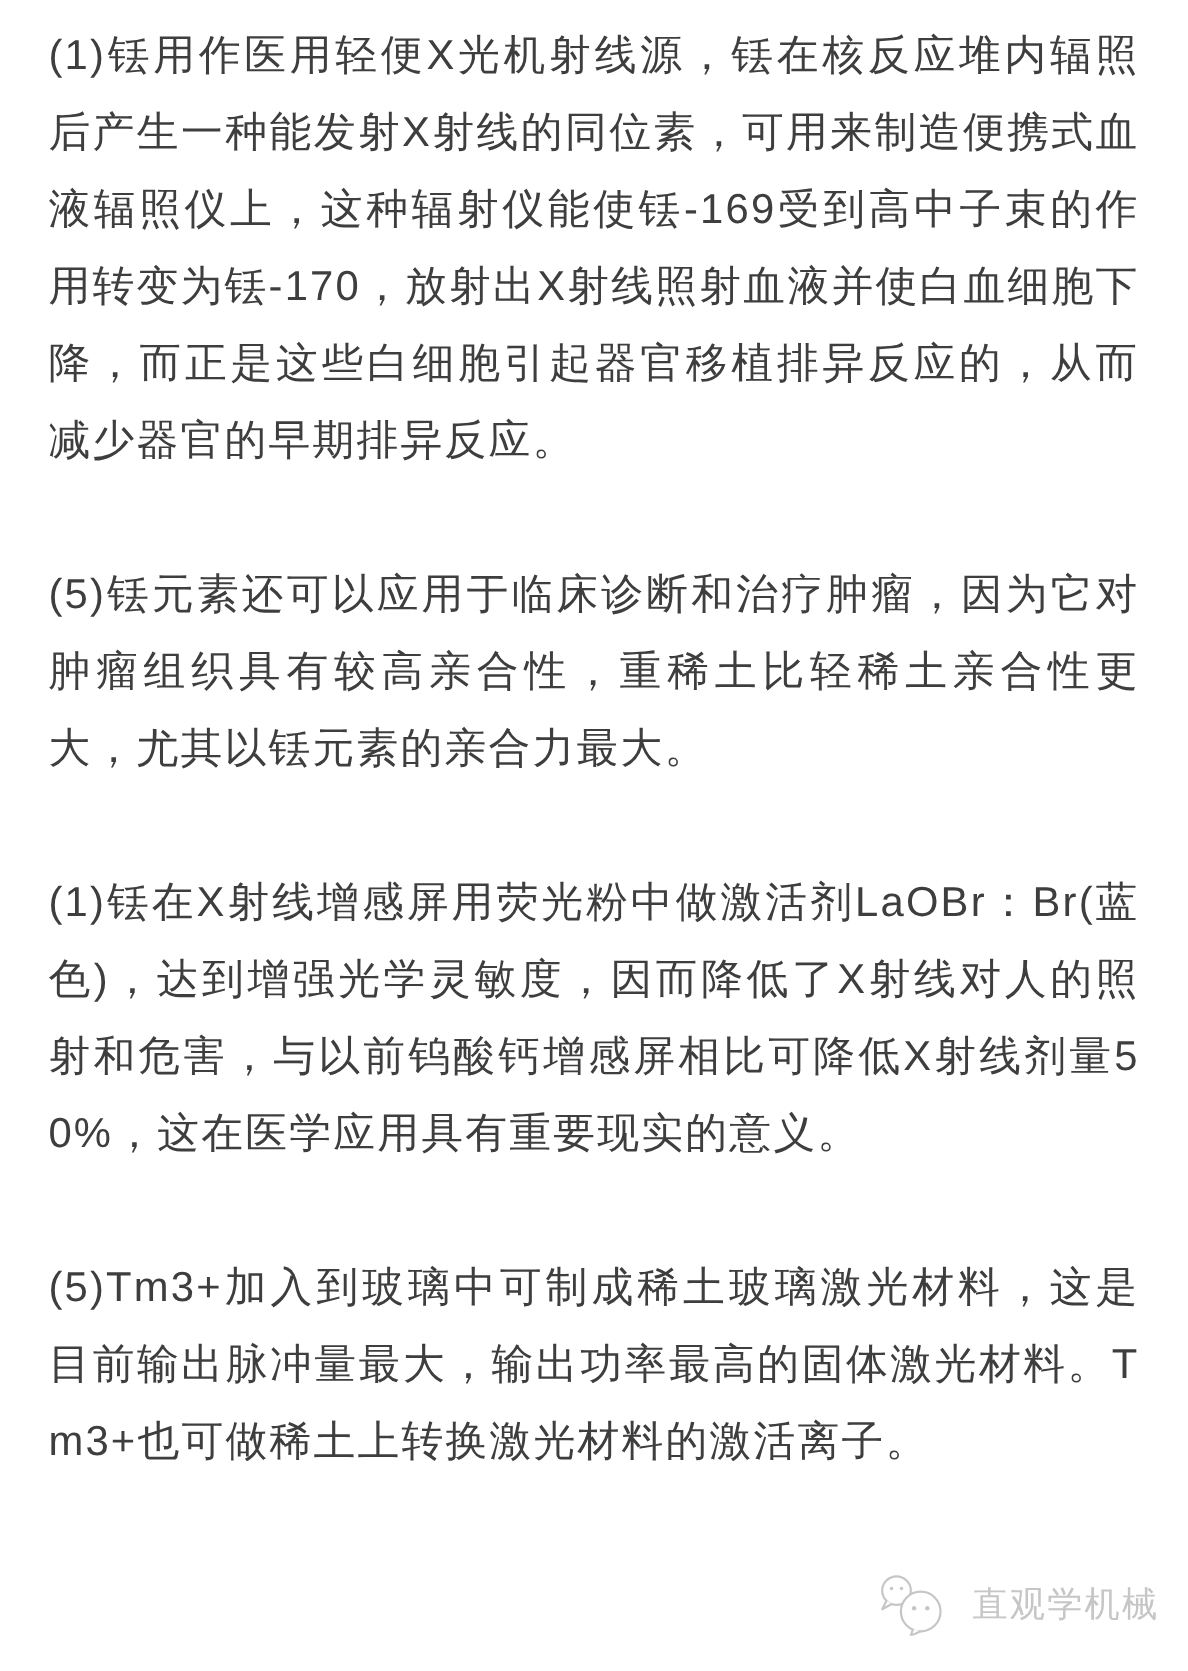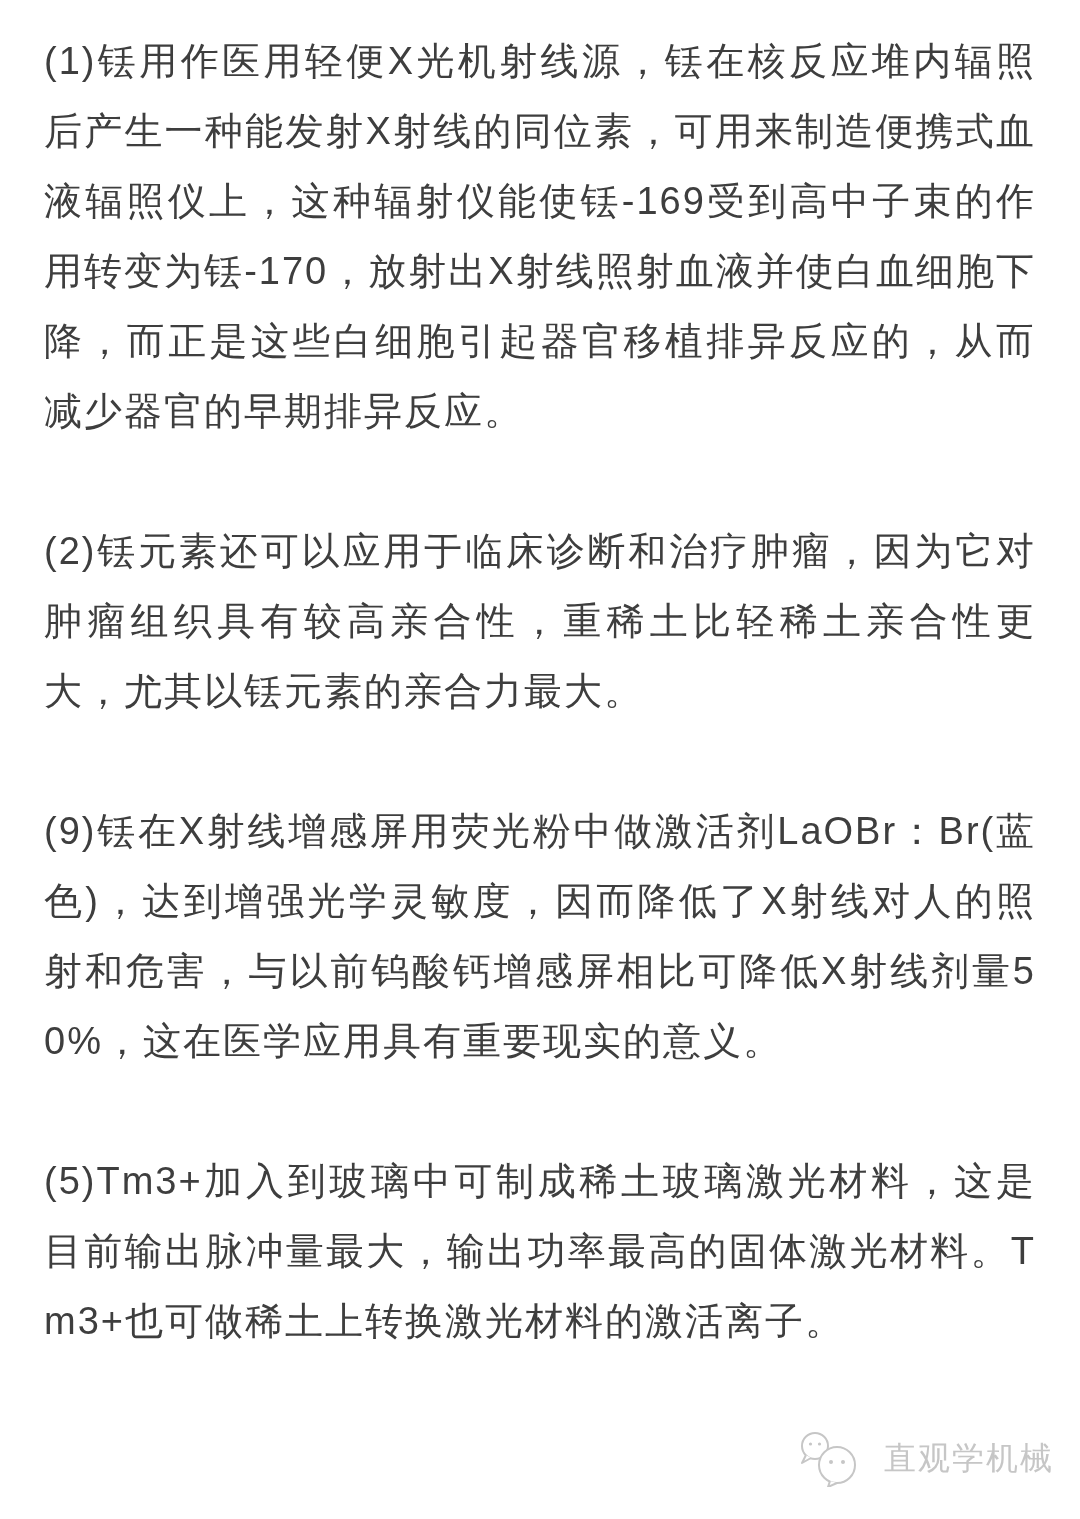--- a/index.html
+++ b/index.html
@@ -10,21 +10,21 @@
   body {
     width: 1080px;
     height: 1519px;
     position: relative;
     overflow: hidden;
     font-family: "Liberation Sans", sans-serif;
   }
   .article {
     box-sizing: border-box;
     width: 1080px;
-    padding: 26px 44px 0 44px;
+    padding: 16px 44px 0 44px;
   }
   .para {
     margin: 0 0 70px 0;
     font-size: 38px;
     line-height: 70px;
     letter-spacing: 2px;
     color: #3e3e3e;
     text-align: justify;
     text-justify: inter-character;
     word-break: break-all;
@@ -48,22 +48,22 @@
   }
   .watermark svg {
     display: block;
   }
 </style>
 </head>
 <body>
 
 <div class="article">
   <p class="para">(1)铥用作医用轻便X光机射线源，铥在核反应堆内辐照后产生一种能发射X射线的同位素，可用来制造便携式血液辐照仪上，这种辐射仪能使铥-169受到高中子束的作用转变为铥-170，放射出X射线照射血液并使白血细胞下降，而正是这些白细胞引起器官移植排异反应的，从而减少器官的早期排异反应。</p>
-  <p class="para">(2)铥元素还可以应用于临床诊断和治疗肿瘤，因为它对肿瘤组织具有较高亲合性，重稀土比轻稀土亲合性更大，尤其以铥元素的亲合力最大。</p>
-  <p class="para">(9)铥在X射线增感屏用荧光粉中做激活剂LaOBr：Br(蓝色)，达到增强光学灵敏度，因而降低了X射线对人的照射和危害，与以前钨酸钙增感屏相比可降低X射线剂量50%，这在医学应用具有重要现实的意义。</p>
+  <p class="para">(5)铥元素还可以应用于临床诊断和治疗肿瘤，因为它对肿瘤组织具有较高亲合性，重稀土比轻稀土亲合性更大，尤其以铥元素的亲合力最大。</p>
+  <p class="para">(1)铥在X射线增感屏用荧光粉中做激活剂LaOBr：Br(蓝色)，达到增强光学灵敏度，因而降低了X射线对人的照射和危害，与以前钨酸钙增感屏相比可降低X射线剂量50%，这在医学应用具有重要现实的意义。</p>
   <p class="para">(5)Tm3+加入到玻璃中可制成稀土玻璃激光材料，这是目前输出脉冲量最大，输出功率最高的固体激光材料。Tm3+也可做稀土上转换激光材料的激活离子。</p>
 </div>
 
 <div class="watermark">
   <span>
     <svg width="68" height="58" viewBox="0 0 68 58" fill="none" xmlns="http://www.w3.org/2000/svg">
 
       <circle cx="21" cy="17" r="13" stroke="#c6c6c6" stroke-width="2" fill="#ffffff"></circle>
       <path d="M12 26 L8 34 L17 29" stroke="#c6c6c6" stroke-width="2" fill="#ffffff" stroke-linejoin="round"></path>
       <circle cx="16.5" cy="15" r="1.6" fill="#c6c6c6"></circle>

